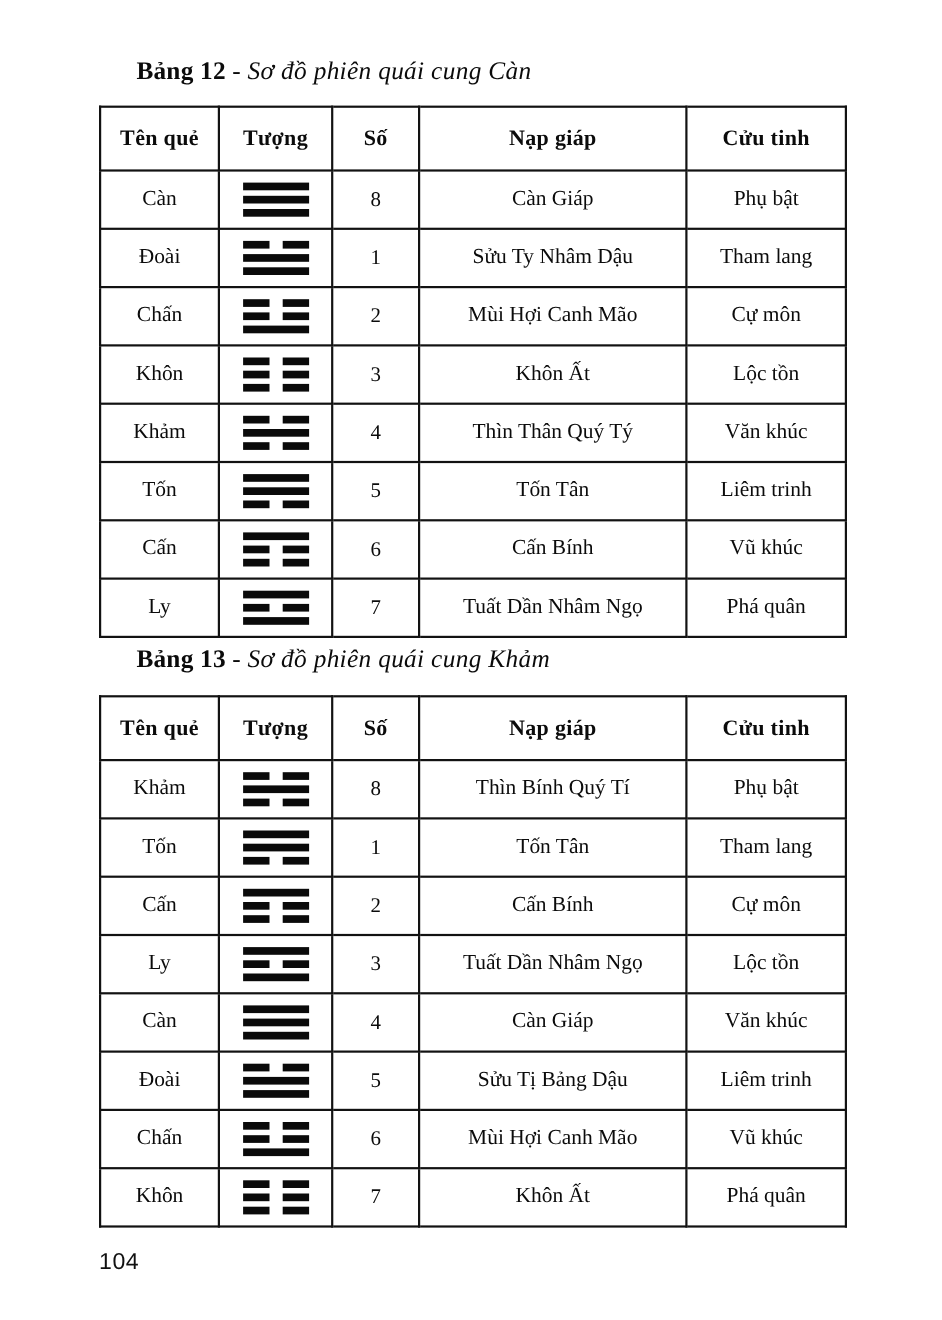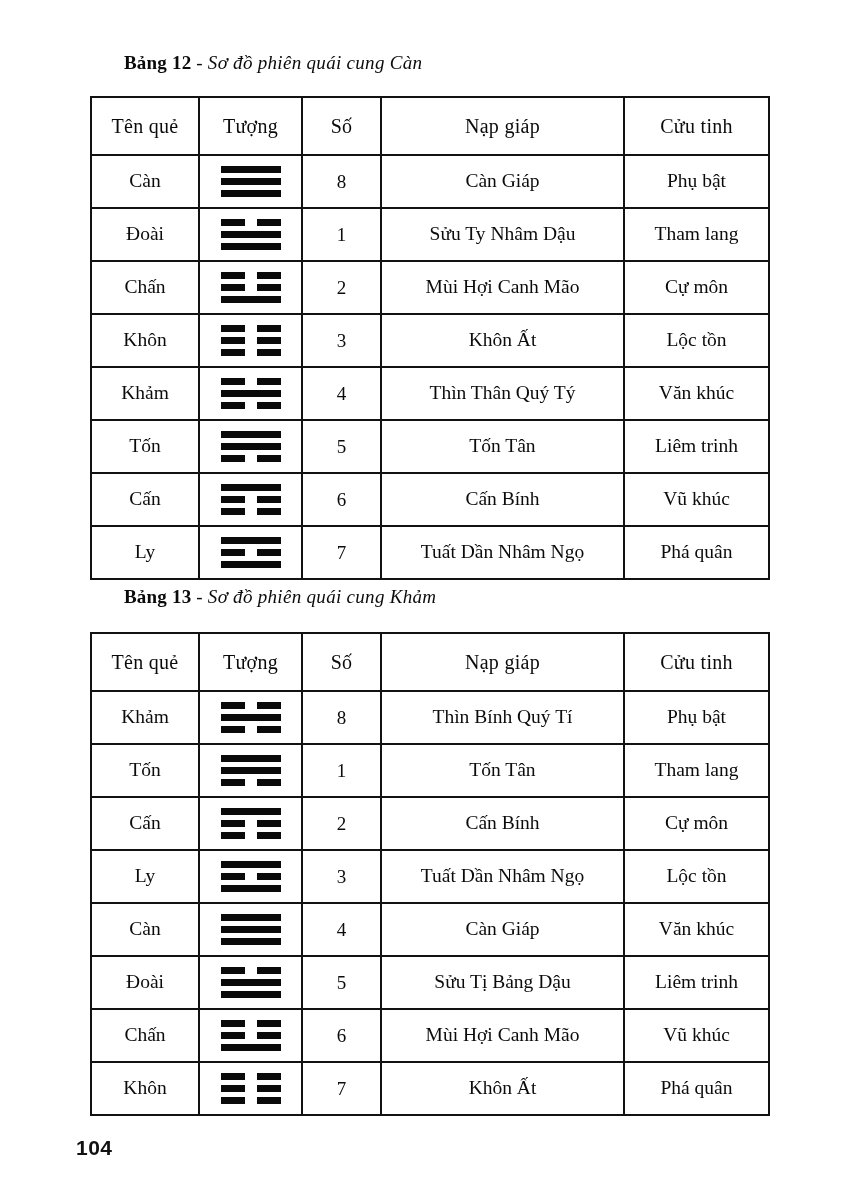--- a/index.html
+++ b/index.html
@@ -20,21 +20,21 @@
     position: absolute;
     left: 0; top: 0;
     width: 856px;
     height: 1200px;
   }
 
   
   .caption {
     position: absolute;
     left: 124px;
-    font-size: 19px;
+    font-size: 23px;
     white-space: nowrap;
     letter-spacing: 0.2px;
   }
   .caption .cap-lead {
     font-weight: 700;
     font-style: normal;
   }
   .caption .cap-sep {
     font-weight: 400;
   }
@@ -70,21 +70,21 @@
     border: 2px solid #121212;
     text-align: center;
     vertical-align: middle;
     padding: 0;
     font-size: 19.5px;
     font-weight: 400;
     line-height: 1.15;
   }
   .gua-table thead th {
     height: 56px;
-    font-weight: 400;
+    font-weight: 700;
     font-size: 20px;
     letter-spacing: 0.3px;
     border-radius: 16px;
   }
   .gua-table tbody td {
     height: 51px;
   }
   .gua-table tbody td.cell-num {
     font-size: 19px;
   }
@@ -130,25 +130,25 @@
     height: 7px;
     background: #0a0a0a;
   }
   .tri-line.yin {
     justify-content: space-between;
   }
 
   
   .folio {
     position: absolute;
-    left: 76px;
+    left: 90px;
     top: 1136px;
     font-family: "Liberation Sans", "DejaVu Sans", sans-serif;
     font-size: 21px;
-    font-weight: 700;
+    font-weight: 400;
     letter-spacing: 0.5px;
     color: #111;
   }
 </style>
 </head>
 <body>
 
 <div class="page">
 
   <div class="caption" id="caption-12">

